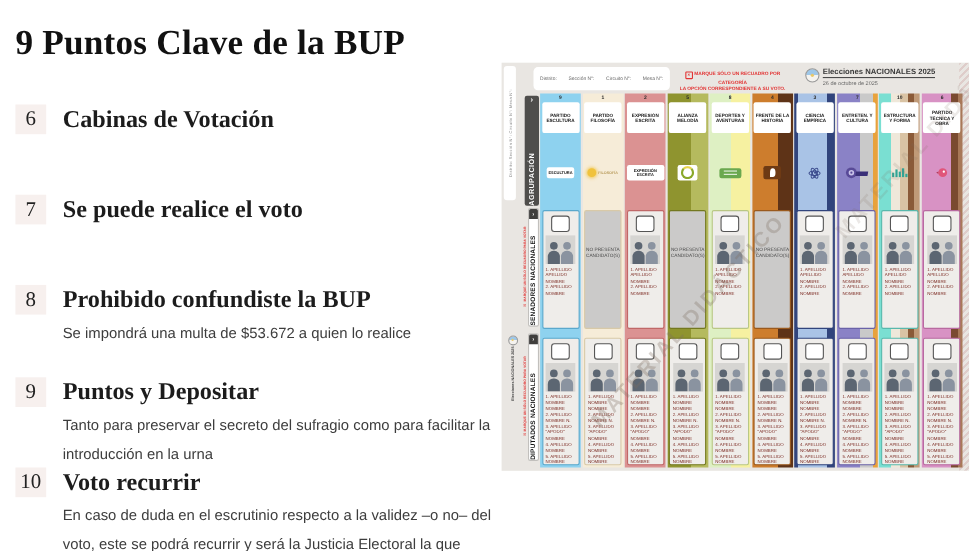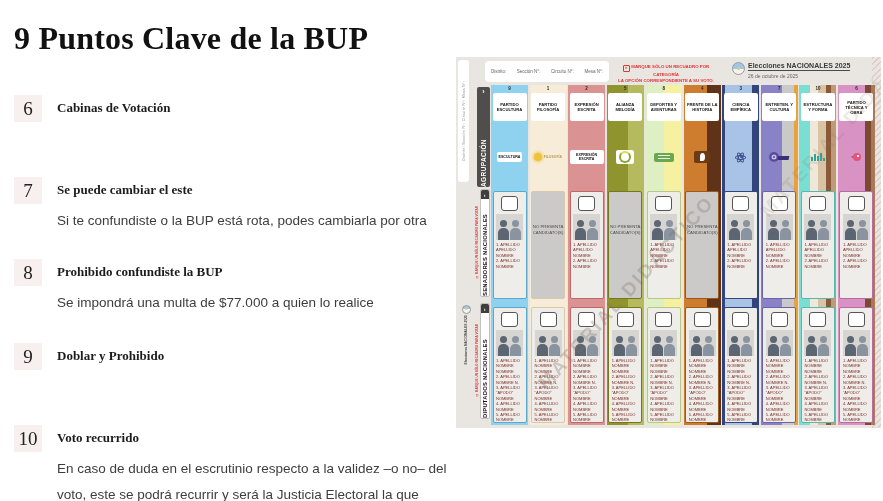--- a/index.html
+++ b/index.html
@@ -8,21 +8,21 @@
 
   
   .main-title{position:absolute;left:14px;top:20px;margin:0;
               font-family:"Liberation Serif","DejaVu Serif",serif;
               font-size:32px;font-weight:700;color:#111;letter-spacing:.2px;}
   .point{position:absolute;left:14px;width:470px;}
   .point-badge{position:absolute;left:0;top:1px;min-width:20px;height:27px;padding:0 4px;
                background:#f7f0ee;display:inline-flex;align-items:center;justify-content:center;
                font-family:"Liberation Serif","DejaVu Serif",serif;font-size:19px;color:#222;}
   .point-title{margin:0 0 0 43px;font-family:"Liberation Serif","DejaVu Serif",serif;
-               font-size:13px;font-weight:600;color:#1c1c1c;line-height:28px;}
+               font-size:22px;font-weight:600;color:#1c1c1c;line-height:28px;}
   .point-desc{margin:4px 0 0 43px;width:400px;font-size:13.5px;line-height:26px;color:#3d3d3d;}
   .point:nth-of-type(2) .point-desc,.point:nth-of-type(5) .point-desc{width:392px;}
   .point-10 .point-desc{width:810px;}
 
   
   .ballot{position:absolute;left:456px;top:57px;width:425px;height:371px;
           background:#e9e6e2;overflow:hidden;font-family:"Liberation Sans","DejaVu Sans",sans-serif;}
   .ballot .hatch{position:absolute;right:0;top:0;bottom:0;width:9px;
           background:repeating-linear-gradient(135deg,rgba(195,140,140,.28) 0 1.5px,transparent 1.5px 4.5px);}
   .wm{position:absolute;font-size:19px;font-weight:700;letter-spacing:2.5px;
@@ -141,35 +141,35 @@
 <div class="page">
 
   <h1 class="main-title">9 Puntos Clave de la BUP</h1>
 
   <div class="point" style="top:94px">
     <span class="point-badge">6</span>
     <h2 class="point-title">Cabinas de Votación</h2>
   </div>
   <div class="point" style="top:176px">
     <span class="point-badge">7</span>
-    <h2 class="point-title">Se puede cambiar el este</h2>
-    <p class="point-desc">Si te confundiste o la BUP está rota, podes cambiarla por otra</p>
+    <h2 class="point-title">Se puede realice el voto</h2>
   </div>
   <div class="point" style="top:258px">
     <span class="point-badge">8</span>
     <h2 class="point-title">Prohibido confundiste la BUP</h2>
-    <p class="point-desc">Se impondrá una multa de $77.000 a quien lo realice</p>
+    <p class="point-desc">Se impondrá una multa de $53.672 a quien lo realice</p>
   </div>
   <div class="point" style="top:342px">
     <span class="point-badge">9</span>
-    <h2 class="point-title">Doblar y Prohibido</h2>
+    <h2 class="point-title">Puntos y Depositar</h2>
+    <p class="point-desc">Tanto para preservar el secreto del sufragio como para facilitar la introducción en la urna</p>
   </div>
   <div class="point point-10" style="top:424px">
     <span class="point-badge">10</span>
-    <h2 class="point-title">Voto recurrido</h2>
+    <h2 class="point-title">Voto recurrir</h2>
     <p class="point-desc">En caso de duda en el escrutinio respecto a la validez –o no– del voto, este se podrá recurrir y será la Justicia Electoral la que tome</p>
   </div>
 
   <div class="ballot">
 
     <div class="b-margin-box">
       <span class="vert">Distrito:      Sección N°:   Circuito N°:   Mesa N°:</span>
     </div>
 
     <div class="b-header-fields">

